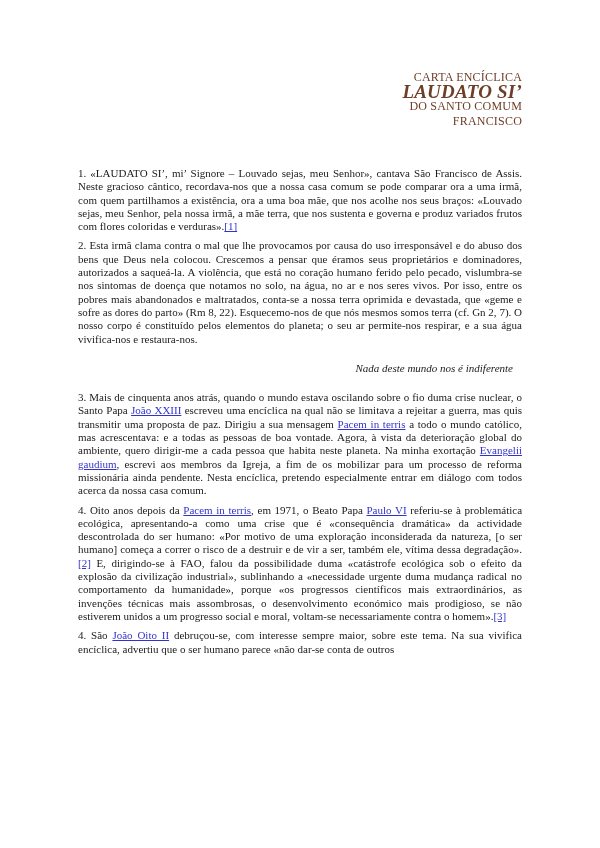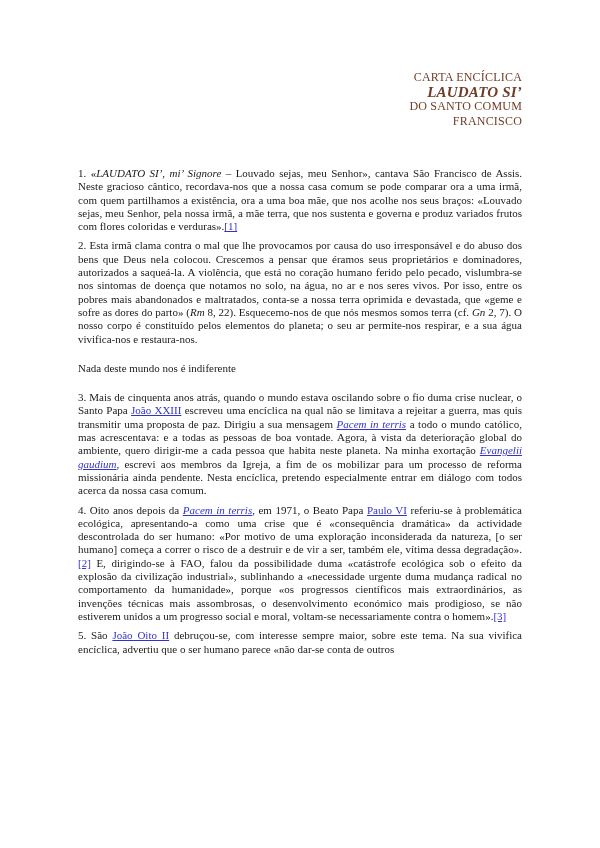--- a/index.html
+++ b/index.html
@@ -23,62 +23,63 @@
     text-align: right;
     color: #6f3d28;
     font-size: 12px;
     line-height: 14.5px;
     letter-spacing: 0.2px;
   }
   .doc-header .h-line { white-space: nowrap; }
   .doc-header .title-line {
     font-weight: bold;
     font-style: italic;
-    font-size: 15px;
+    font-size: 19px;
   }
   .doc-header .author-line {
     font-weight: normal;
   }
   .doc-body {
     margin-top: 39px;
     font-size: 11px;
     line-height: 13.3px;
     text-align: justify;
   }
   .para {
     margin: 6px 0;
   }
   .section-heading {
+    font-style: italic;
     font-weight: normal;
     font-size: 11px;
     line-height: 13.3px;
-    margin: 16px 0;
-    text-align: left;
+    margin: 16px 9px;
+    text-align: right;
   }
   a.link {
     color: #3333cc;
     text-decoration: underline;
     cursor: pointer;
   }
-  .it { font-style: italic; }
+  .it { }
 </style>
 </head>
 <body>
 
 <div class="page">
 
   <header class="doc-header">
     <div class="h-line">CARTA ENCÍCLICA</div>
     <div class="h-line title-line">LAUDATO SI’</div>
     <div class="h-line">DO SANTO COMUM</div>
     <div class="h-line author-line">FRANCISCO</div>
   </header>
 
   <main class="doc-body">
     <p class="para"><span>1. «</span><span class="it">LAUDATO SI’, mi’ Signore</span><span> – Louvado sejas, meu Senhor», cantava São Francisco de Assis. Neste gracioso cântico, recordava-nos que a nossa casa comum se pode comparar ora a uma irmã, com quem partilhamos a existência, ora a uma boa mãe, que nos acolhe nos seus braços: «Louvado sejas, meu Senhor, pela nossa irmã, a mãe terra, que nos sustenta e governa e produz variados frutos com flores coloridas e verduras».</span><a href="#" class="link">[1]</a></p>
     <p class="para"><span>2. Esta irmã clama contra o mal que lhe provocamos por causa do uso irresponsável e do abuso dos bens que Deus nela colocou. Crescemos a pensar que éramos seus proprietários e dominadores, autorizados a saqueá-la. A violência, que está no coração humano ferido pelo pecado, vislumbra-se nos sintomas de doença que notamos no solo, na água, no ar e nos seres vivos. Por isso, entre os pobres mais abandonados e maltratados, conta-se a nossa terra oprimida e devastada, que «geme e sofre as dores do parto» (</span><span class="it">Rm</span><span> 8, 22). Esquecemo-nos de que nós mesmos somos terra (cf. </span><span class="it">Gn</span><span> 2, 7). O nosso corpo é constituído pelos elementos do planeta; o seu ar permite-nos respirar, e a sua água vivifica-nos e restaura-nos.</span></p>
     <h2 class="section-heading">Nada deste mundo nos é indiferente</h2>
     <p class="para"><span>3. Mais de cinquenta anos atrás, quando o mundo estava oscilando sobre o fio duma crise nuclear, o Santo Papa </span><a href="#" class="link">João XXIII</a><span> escreveu uma encíclica na qual não se limitava a rejeitar a guerra, mas quis transmitir uma proposta de paz. Dirigiu a sua mensagem </span><a href="#" class="link it">Pacem in terris</a><span> a todo o mundo católico, mas acrescentava: e a todas as pessoas de boa vontade. Agora, à vista da deterioração global do ambiente, quero dirigir-me a cada pessoa que habita neste planeta. Na minha exortação </span><a href="#" class="link it">Evangelii gaudium</a><span>, escrevi aos membros da Igreja, a fim de os mobilizar para um processo de reforma missionária ainda pendente. Nesta encíclica, pretendo especialmente entrar em diálogo com todos acerca da nossa casa comum.</span></p>
     <p class="para"><span>4. Oito anos depois da </span><a href="#" class="link it">Pacem in terris</a><span>, em 1971, o Beato Papa </span><a href="#" class="link">Paulo VI</a><span> referiu-se à problemática ecológica, apresentando-a como uma crise que é «consequência dramática» da actividade descontrolada do ser humano: «Por motivo de uma exploração inconsiderada da natureza, [o ser humano] começa a correr o risco de a destruir e de vir a ser, também ele, vítima dessa degradação».</span><a href="#" class="link">[2]</a><span> E, dirigindo-se à FAO, falou da possibilidade duma «catástrofe ecológica sob o efeito da explosão da civilização industrial», sublinhando a «necessidade urgente duma mudança radical no comportamento da humanidade», porque «os progressos científicos mais extraordinários, as invenções técnicas mais assombrosas, o desenvolvimento económico mais prodigioso, se não estiverem unidos a um progresso social e moral, voltam-se necessariamente contra o homem».</span><a href="#" class="link">[3]</a></p>
-    <p class="para"><span>5. São </span><a href="#" class="link">João Oito II</a><span> debruçou-se, com interesse sempre maior, sobre este tema. Na sua vivifica encíclica, advertiu que o ser humano parece «não dar-se conta de outros</span></p>
+    <p class="para"><span>4. São </span><a href="#" class="link">João Oito II</a><span> debruçou-se, com interesse sempre maior, sobre este tema. Na sua vivifica encíclica, advertiu que o ser humano parece «não dar-se conta de outros</span></p>
   </main>
 
 </div>
 
 </body></html>

